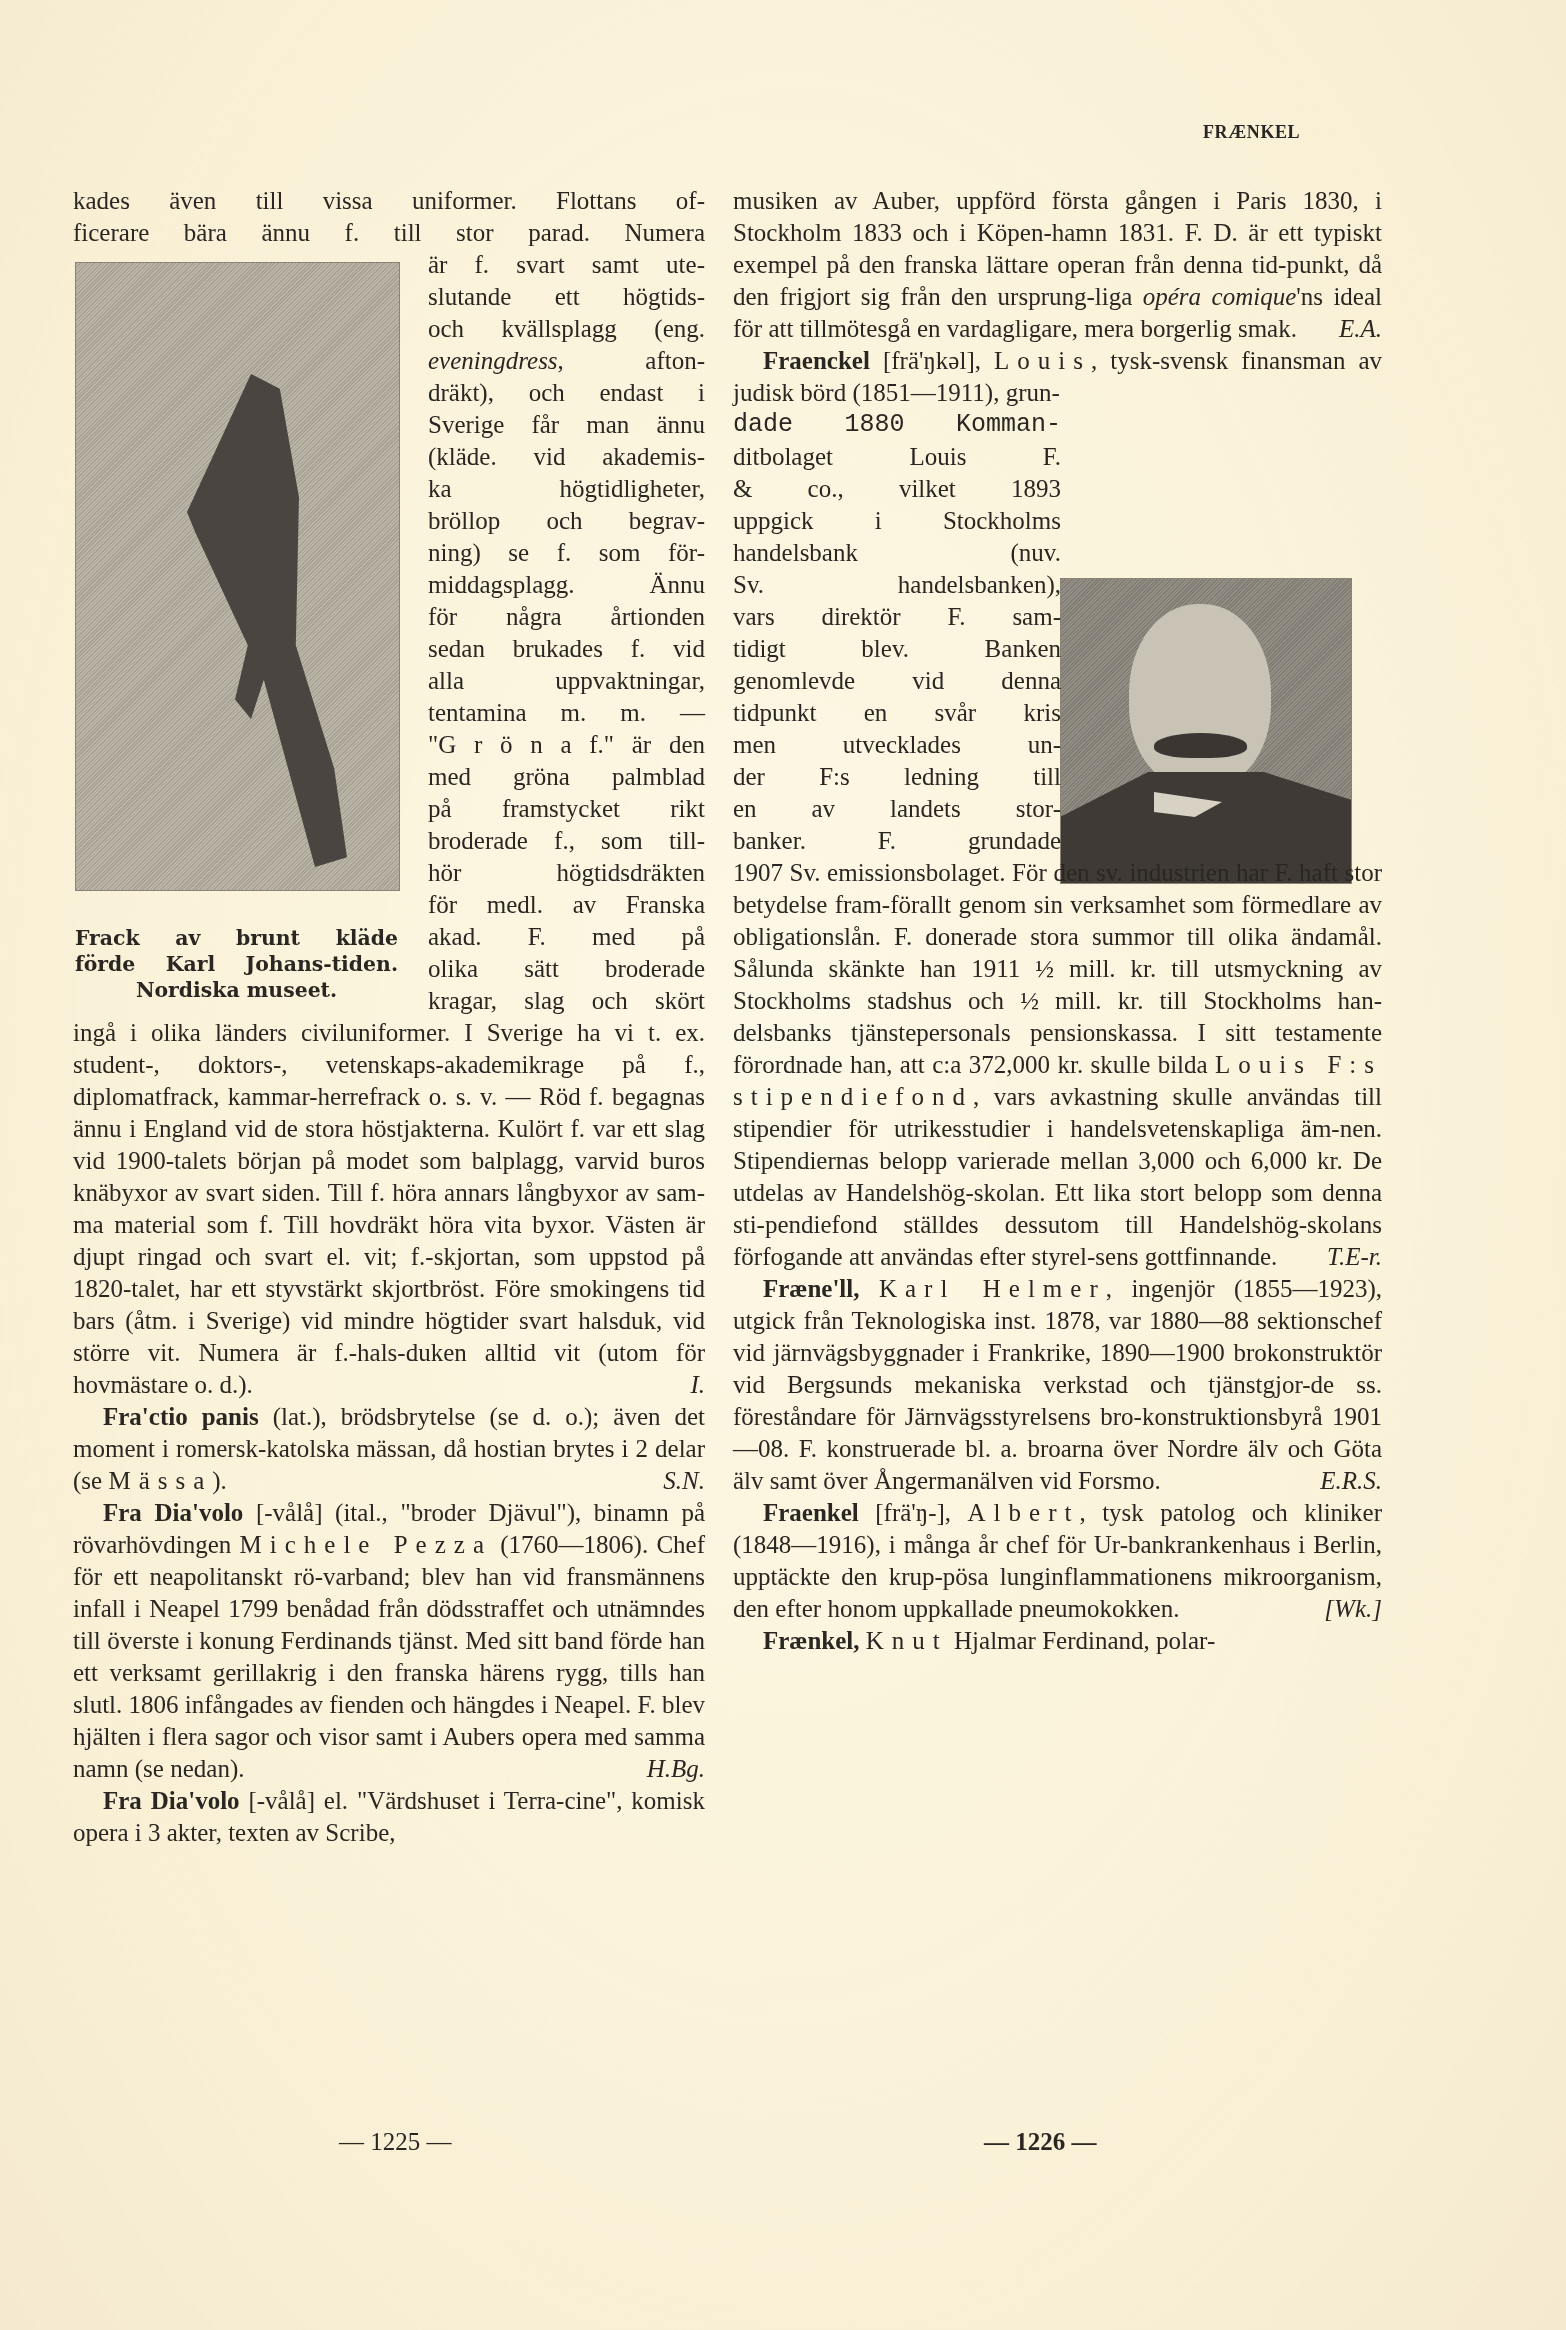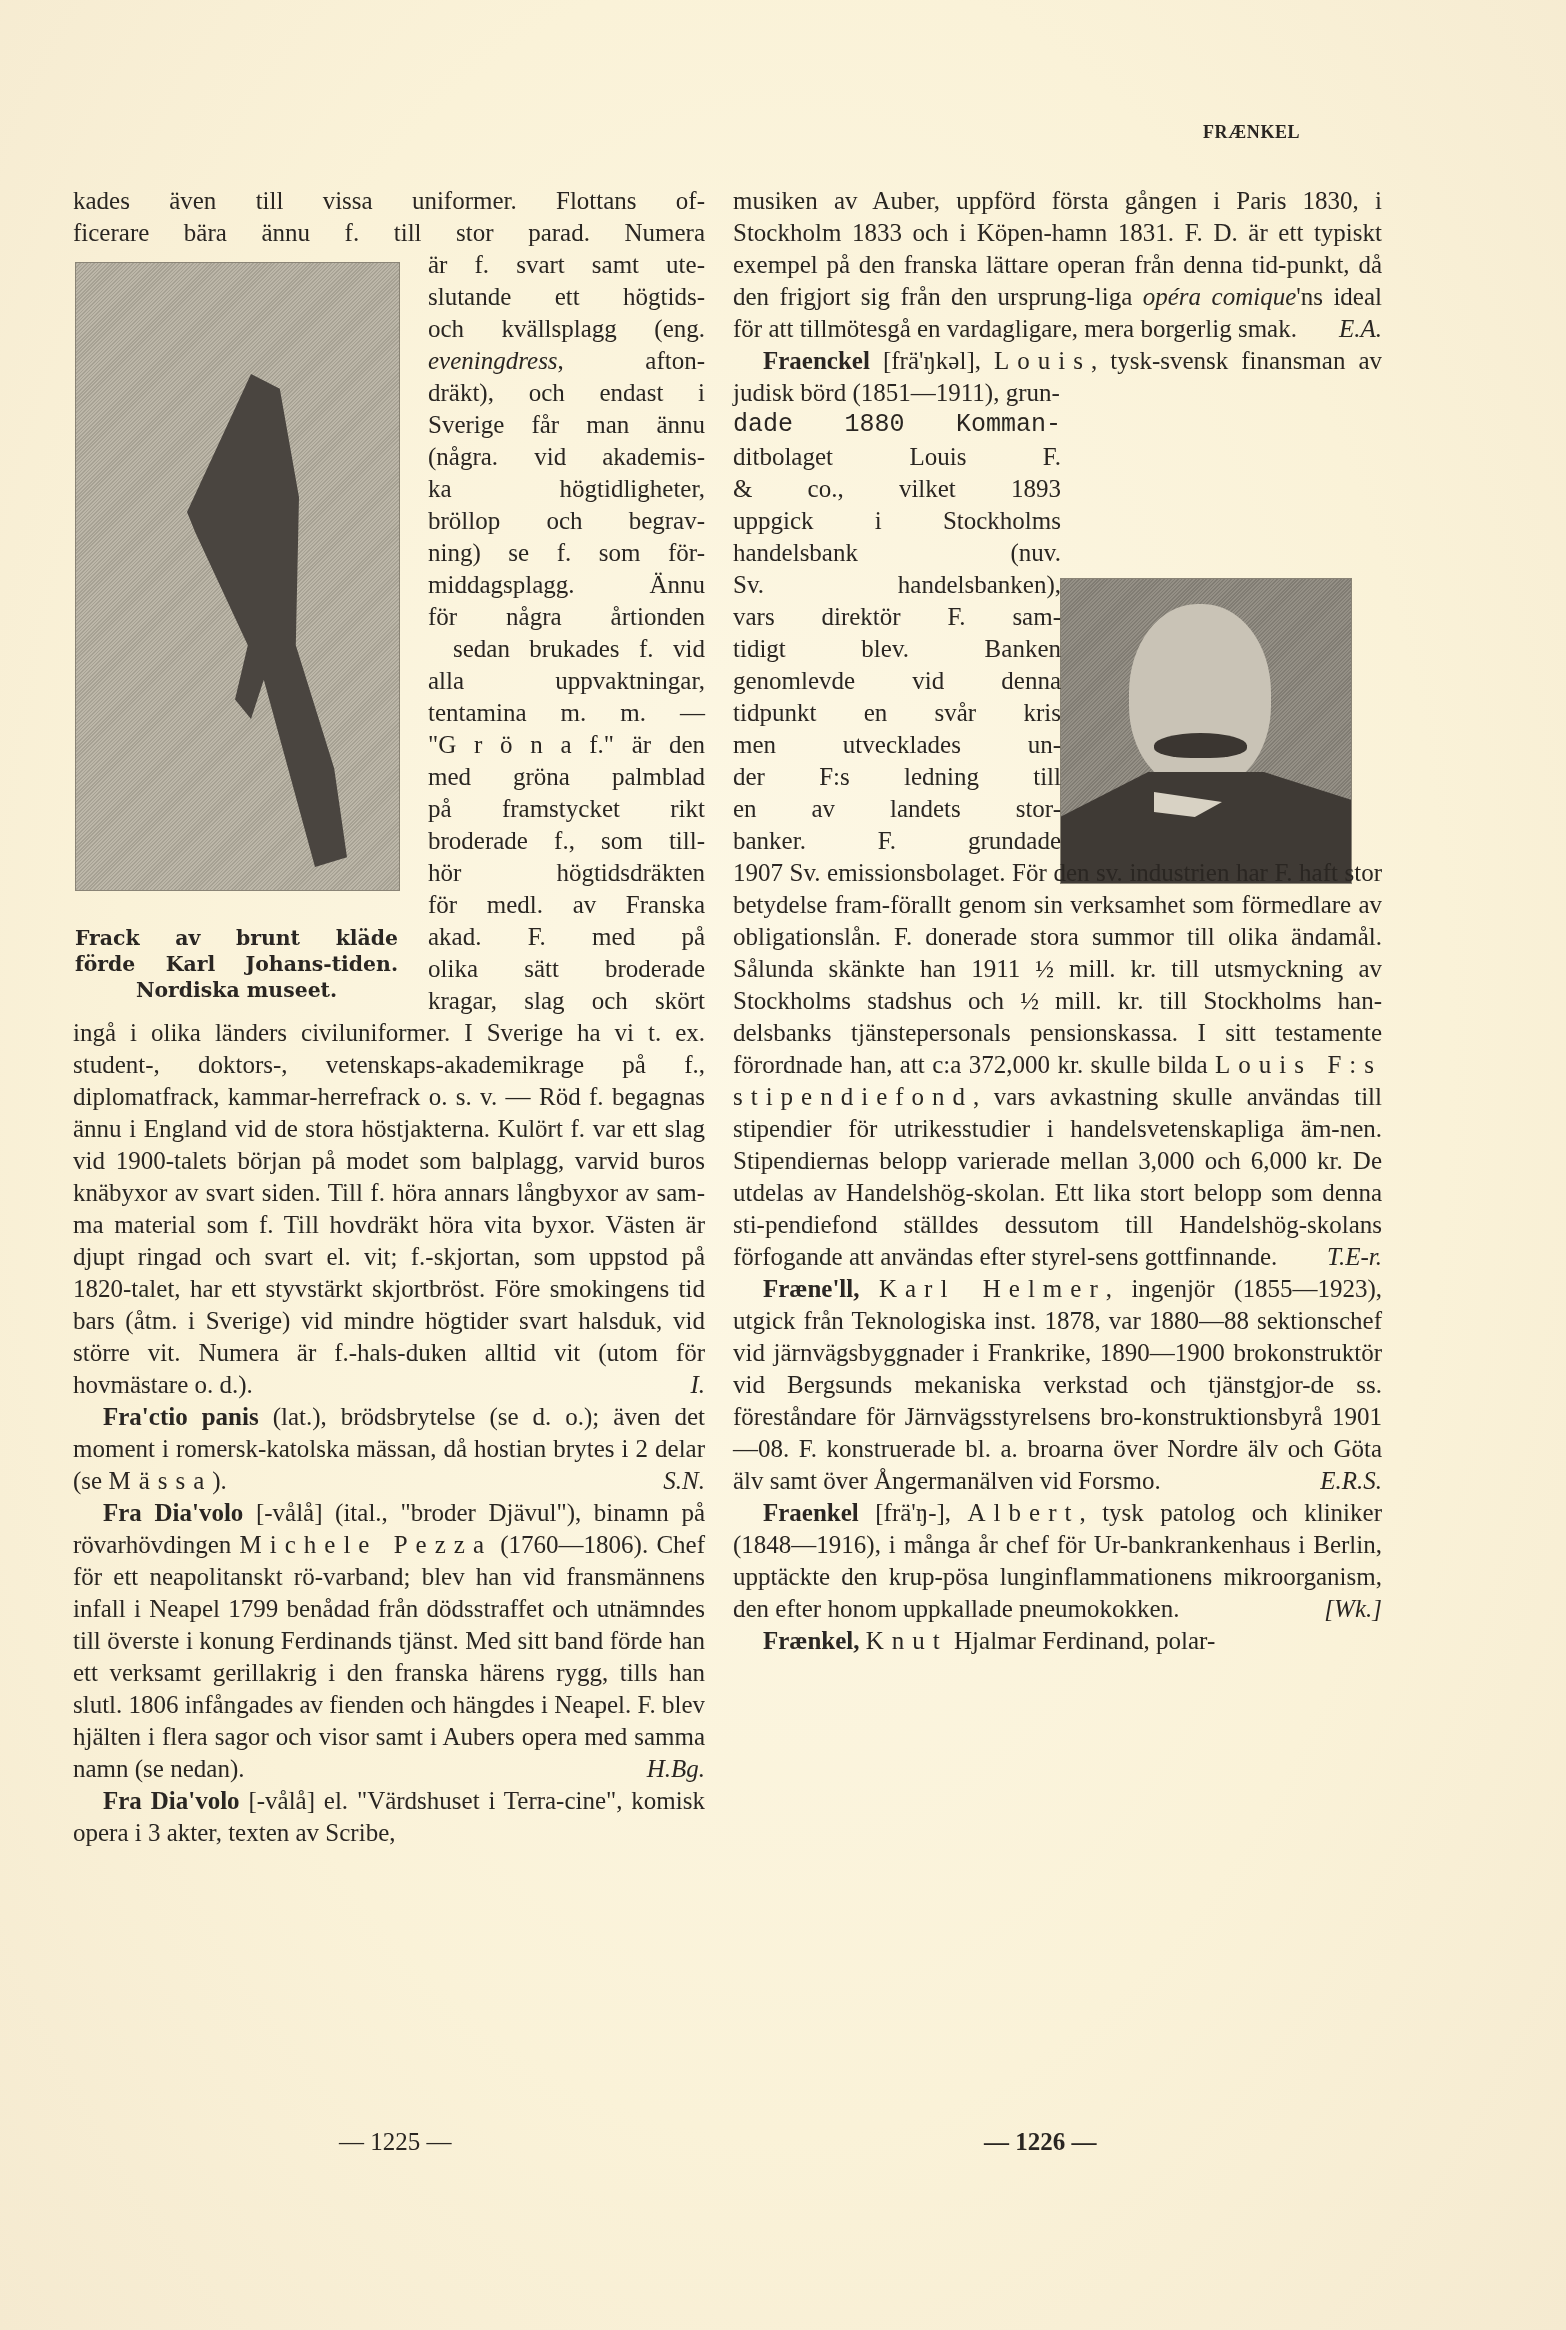--- a/index.html
+++ b/index.html
@@ -98,27 +98,27 @@
 <div class="col col-left">
   <p style="text-align-last:justify">kades även till vissa uniformer. Flottans of-</p>
   <p style="text-align-last:justify">ficerare bära ännu f. till stor parad. Numera</p>
   <div id="beside-figure" style="margin-left:355px; text-align:justify;">
       <div style="text-align: justify; text-align-last: justify;">är f. svart samt ute-</div>
       <div style="text-align: justify; text-align-last: justify;">slutande ett högtids-</div>
       <div style="text-align: justify; text-align-last: justify;">och kvällsplagg (eng.</div>
       <div style="text-align: justify; text-align-last: justify;"><span class="it">eveningdress</span>, afton-</div>
       <div style="text-align: justify; text-align-last: justify;">dräkt), och endast i</div>
       <div style="text-align: justify; text-align-last: justify;">Sverige får man ännu</div>
-      <div style="text-align: justify; text-align-last: justify;">(några. vid akademis-</div>
+      <div style="text-align: justify; text-align-last: justify;">(kläde. vid akademis-</div>
       <div style="text-align: justify; text-align-last: justify;">ka högtidligheter,</div>
       <div style="text-align: justify; text-align-last: justify;">bröllop och begrav-</div>
       <div style="text-align: justify; text-align-last: justify;">ning) se f. som för-</div>
       <div style="text-align: justify; text-align-last: justify;">middagsplagg. Ännu</div>
       <div style="text-align: justify; text-align-last: justify;">för några årtionden</div>
-      <div style="text-align: justify; text-align-last: justify; margin-left: 25px;">sedan brukades f. vid</div>
+      <div style="text-align: justify; text-align-last: justify;">sedan brukades f. vid</div>
       <div style="text-align: justify; text-align-last: justify;">alla uppvaktningar,</div>
       <div style="text-align: justify; text-align-last: justify;">tentamina m. m. —</div>
       <div style="text-align: justify; text-align-last: justify;">"G r ö n a f." är den</div>
       <div style="text-align: justify; text-align-last: justify;">med gröna palmblad</div>
       <div style="text-align: justify; text-align-last: justify;">på framstycket rikt</div>
       <div style="text-align: justify; text-align-last: justify;">broderade f., som till-</div>
       <div style="text-align: justify; text-align-last: justify;">hör högtidsdräkten</div>
       <div style="text-align: justify; text-align-last: justify;">för medl. av Franska</div>
       <div style="text-align: justify; text-align-last: justify;">akad. F. med på</div>
       <div style="text-align: justify; text-align-last: justify;">olika sätt broderade</div>

